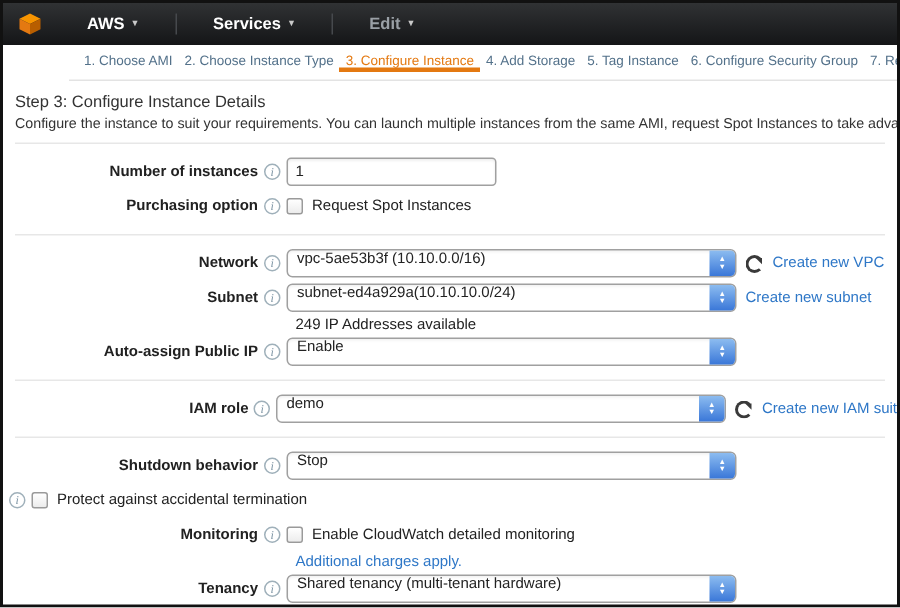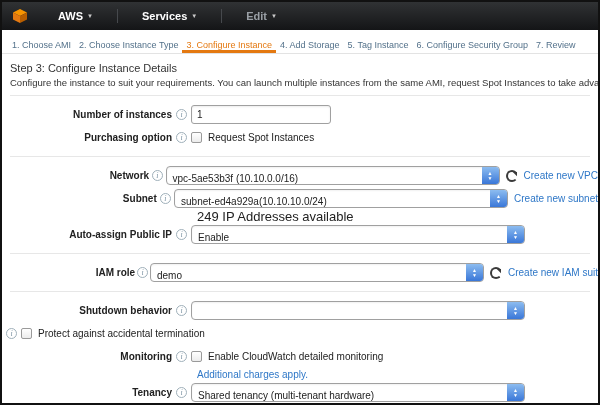--- a/index.html
+++ b/index.html
@@ -8,59 +8,59 @@
 
   
   .topbar { height:28px; background:linear-gradient(#303234,#141517); display:flex; align-items:center; padding:0 10px;gap:15px; }
   .aws-cube { width:16px; height:16px; margin-right:6px; display:inline-flex; }
   .nav-item { display:inline-flex; align-items:center; gap:4px; color:#fff; font-size:11px; font-weight:bold; padding:0 9px; height:100%; cursor:pointer; }
   .nav-item .caret { font-size:6px; color:#c9c9c9; }
   .nav-item.dim { color:#9aa0a6;justify-content:space-between; }
   .sep { width:1px; height:14px; background:#46494d; }
 
   
-  .tabs { height:24px; display:flex; align-items:flex-end; padding:0 6px; border-bottom:1px solid #e3e3e3; background:#fff; overflow:hidden; }
+  .tabs { height:24px; display:flex; align-items:center; padding:0 6px; border-bottom:1px solid #e3e3e3; background:#fff; overflow:hidden;margin-left:44px; }
   .tab { display:flex; align-items:center; padding:0 4px; font-size:9px; color:#53718a; border-bottom:3px solid transparent; cursor:pointer; white-space:nowrap; }
   .tab.active { color:#e47911; border-bottom-color:#e47911; }
 
   
   .content { padding-top:8px; }
   .page-title { font-size:11px; color:#333; padding:0 8px; }
   .page-desc { font-size:9.5px; color:#333; padding:3px 0 0 8px; white-space:nowrap; }
   .hr { height:1px; background:#e7e7e7; margin:7px 8px; }
 
   .row { display:flex; align-items:center; height:23px; padding-left:0; }
   .lblcol { width:170px; text-align:right; font-size:10px; font-weight:bold; color:#212121; }
   .infocol { width:19px; display:flex; justify-content:center; align-items:center; }
   .info { width:11px; height:11px; border:1px solid #9fb0ba; border-radius:50%; color:#7c93a3;
           font-size:8px; font-style:italic; font-family:"Liberation Serif", serif;
           display:inline-flex; align-items:center; justify-content:center; cursor:pointer; line-height:1; }
   .ctl { display:flex; align-items:center; gap:6px; }
 
-  .select { position:relative; width:334px; height:19px; border:1px solid #a0a0a0; border-radius:4px;
-            background:#fff; display:flex; align-items:flex-end; cursor:pointer;
+  .select { position:relative; width:300px; height:19px; border:1px solid #a0a0a0; border-radius:4px;
+            background:#fff; display:flex; align-items:flex-start; cursor:pointer;
             box-shadow:inset 0 1px 2px rgba(0,0,0,0.06); flex:none; }
   .select-text { font-size:10px; color:#222; padding:0 20px 0 6px; flex:1; white-space:nowrap; overflow:hidden; }
   .select-cap { position:absolute; right:0; top:0; width:17px; height:17px; border-radius:0 3px 3px 0;
                 background:linear-gradient(#8cbcf0,#3a77d8); display:flex; flex-direction:column;
                 align-items:center; justify-content:center; color:#fff; }
   .select-cap span { font-size:5px; line-height:5px; }
 
   .text-input { width:140px; height:19px; border:1px solid #a0a0a0; border-radius:3px; font-size:10px;
                 padding:0 5px; font-family:inherit; color:#222; box-shadow:inset 0 1px 2px rgba(0,0,0,0.08); }
   .checkbox { width:11px; height:11px; border:1px solid #9a9a9a; border-radius:2px;
               background:linear-gradient(#fff,#ececec); cursor:pointer; flex:none; }
   .optlabel { font-size:10px; color:#222; }
   .link { font-size:10px; color:#2e77c7; cursor:pointer; text-decoration:none; white-space:nowrap;text-align:center; }
   .refresh { display:inline-block; width:12px; height:12px; border:2px solid #3a3a3a; border-radius:50%;
              border-right-color:transparent; position:relative; cursor:pointer; flex:none; }
   .refresh::after { content:""; position:absolute; right:-4px; top:-3px; width:0; height:0;
                     border:3px solid transparent; border-left-color:#3a3a3a; transform:rotate(-45deg); }
 
-  .note { font-size:13px; color:#222; margin-left:195px; height:13px; display:flex; align-items:center; }
+  .note { font-size:10px; color:#222; margin-left:195px; height:13px; display:flex; align-items:center; }
   .note-link { margin-left:195px; height:13px; display:flex; align-items:center; }
   .note-link.shift { }
 </style>
 </head>
 <body>
 
 <div class="screen">
 
   <div class="topbar">
     <span class="aws-cube">
@@ -198,20 +198,21 @@
 
     <div class="hr"></div>
 
     <div class="row">
       <div class="lblcol">Shutdown behavior</div>
       <div class="infocol">
           <span class="info">i</span>
         </div>
       <div class="ctl">
         <div class="select">
+          <span class="select-text">Stop</span>
           <span class="select-cap">
             <span>▲</span>
             <span>▼</span>
           </span>
         </div>
       </div>
     </div>
 
     <div class="row">
       <div class="infocol">

